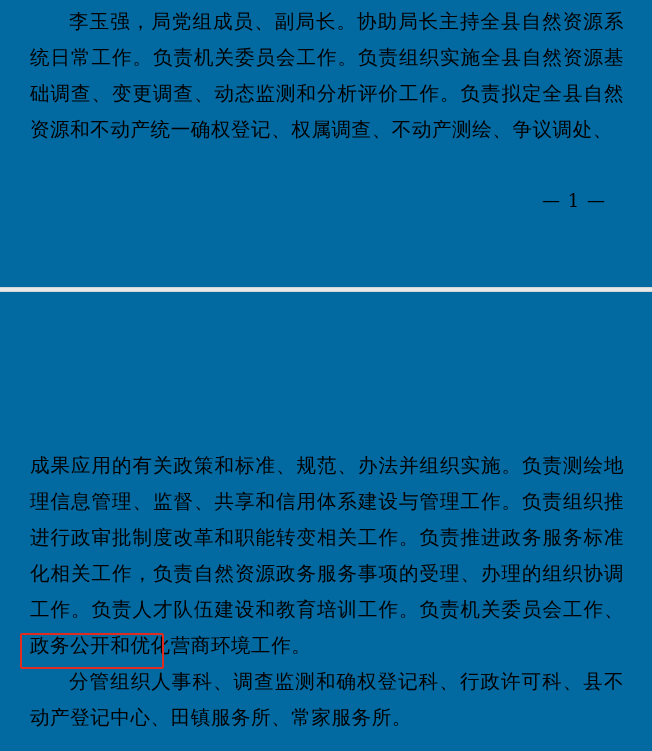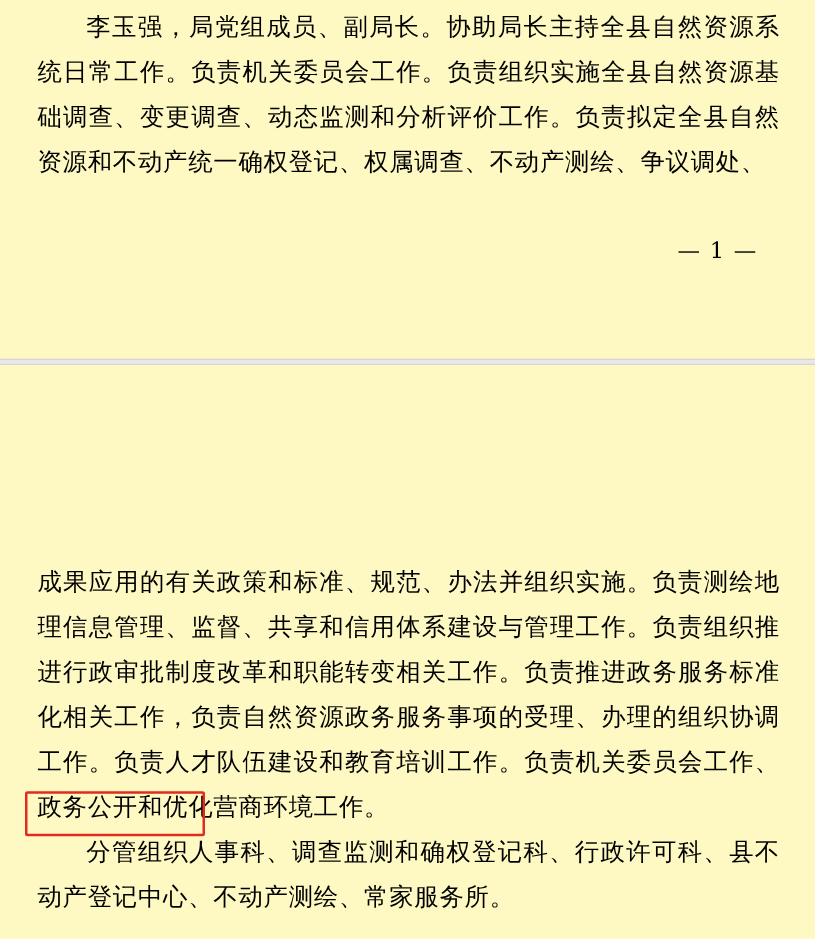--- a/index.html
+++ b/index.html
@@ -12,21 +12,21 @@
     height: 751px;
     font-family: "DejaVu Serif", "Liberation Serif", serif;
     color: #000000;
     position: relative;
     overflow: hidden;
   }
   .page {
     position: absolute;
     left: 0;
     width: 652px;
-    background: #fef9c3;
+    background: #0369a1;
     box-sizing: border-box;
   }
   .page-top {
     top: 0;
     height: 290px;
   }
   .page-bottom {
     top: 292px;
     height: 459px;
   }
@@ -97,16 +97,16 @@
 
 <div class="page page-top">
   <div class="body-text p-top indent">李玉强，局党组成员、副局长。协助局长主持全县自然资源系统日常工作。负责机关委员会工作。负责组织实施全县自然资源基础调查、变更调查、动态监测和分析评价工作。负责拟定全县自然资源和不动产统一确权登记、权属调查、不动产测绘、争议调处、</div>
   <div class="page-number">— 1 —</div>
 </div>
 
 <div class="page-gap"></div>
 
 <div class="page page-bottom">
   <div class="body-text p-bottom-1">成果应用的有关政策和标准、规范、办法并组织实施。负责测绘地理信息管理、监督、共享和信用体系建设与管理工作。负责组织推进行政审批制度改革和职能转变相关工作。负责推进政务服务标准化相关工作，负责自然资源政务服务事项的受理、办理的组织协调工作。负责人才队伍建设和教育培训工作。负责机关委员会工作、政务公开和优化营商环境工作。</div>
-  <div class="body-text p-bottom-2 indent">分管组织人事科、调查监测和确权登记科、行政许可科、县不动产登记中心、不动产测绘、常家服务所。</div>
+  <div class="body-text p-bottom-2 indent">分管组织人事科、调查监测和确权登记科、行政许可科、县不动产登记中心、田镇服务所、常家服务所。</div>
 </div>
 
 <div class="highlight-box"></div>
 
 </body></html>

